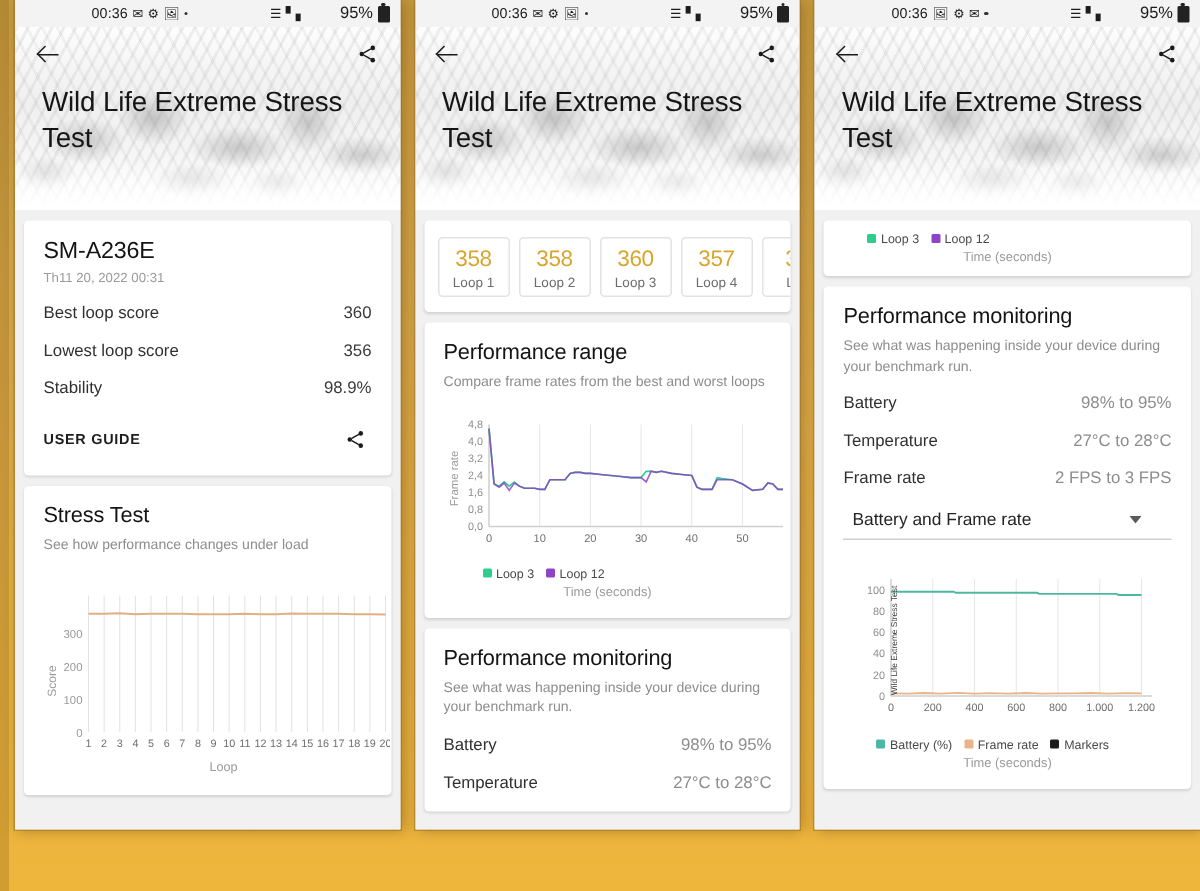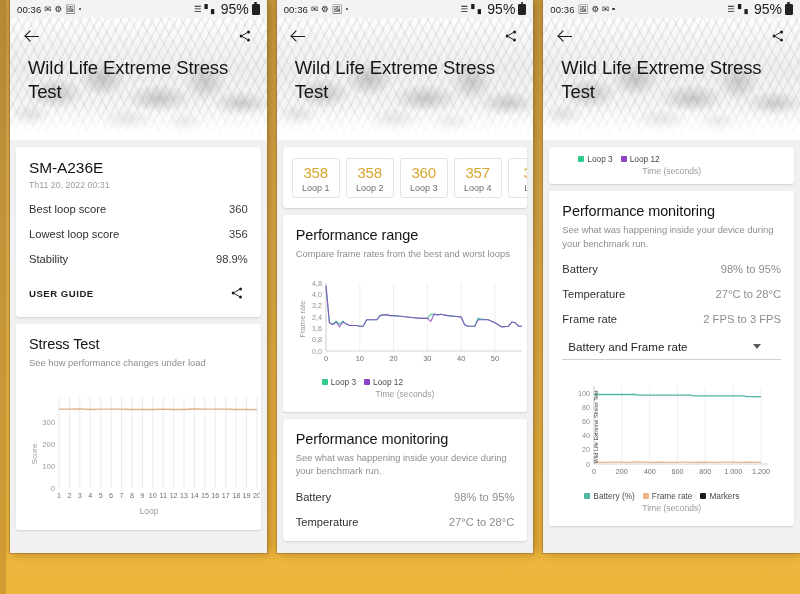--- a/index.html
+++ b/index.html
@@ -26,24 +26,24 @@
   .p1{margin-left:10px;}
   .p2{margin-left:10px;}
   .p3{margin-left:10px;}
 
   
   .statusbar{height:18px;display:flex;align-items:center;
     justify-content:space-between;padding:0 7px;font-size:9.5px;color:#1b1b1b;
     background:#f3f3f3;position:relative;z-index:5;}
   .sb-left{display:flex;align-items:center;gap:3px;}
   .sb-right{display:flex;align-items:center;gap:3px;}
-  .sb-time{font-size:9.5px;letter-spacing:.1px;}
+  .sb-time{font-size:9.5px;letter-spacing:.1px;margin-left:44px;}
   .sb-ic{font-size:8.5px;line-height:1;display:inline-block;}
   .sb-dot{width:2.5px;height:2.5px;border-radius:50%;background:#333;display:inline-block;}
-  .sb-batt{font-size:14px;}
+  .sb-batt{font-size:11px;margin-left:20px;}
   .batt-glyph{display:inline-block;width:6px;height:9px;border:1.1px solid #222;
     border-radius:1px;position:relative;background:#222;}
   .batt-glyph::after{content:"";position:absolute;top:-2.2px;left:1.3px;width:2.6px;height:1.4px;background:#222;border-radius:1px;}
 
   
   .hero{position:relative;height:122px;overflow:hidden;background:#efefee;}
   .hero-img{position:absolute;inset:0;
     background:
       radial-gradient(ellipse 40px 22px at 18% 62%, rgba(120,120,120,.40), rgba(255,255,255,0) 70%),
       radial-gradient(ellipse 34px 26px at 36% 50%, rgba(105,105,105,.38), rgba(255,255,255,0) 70%),

